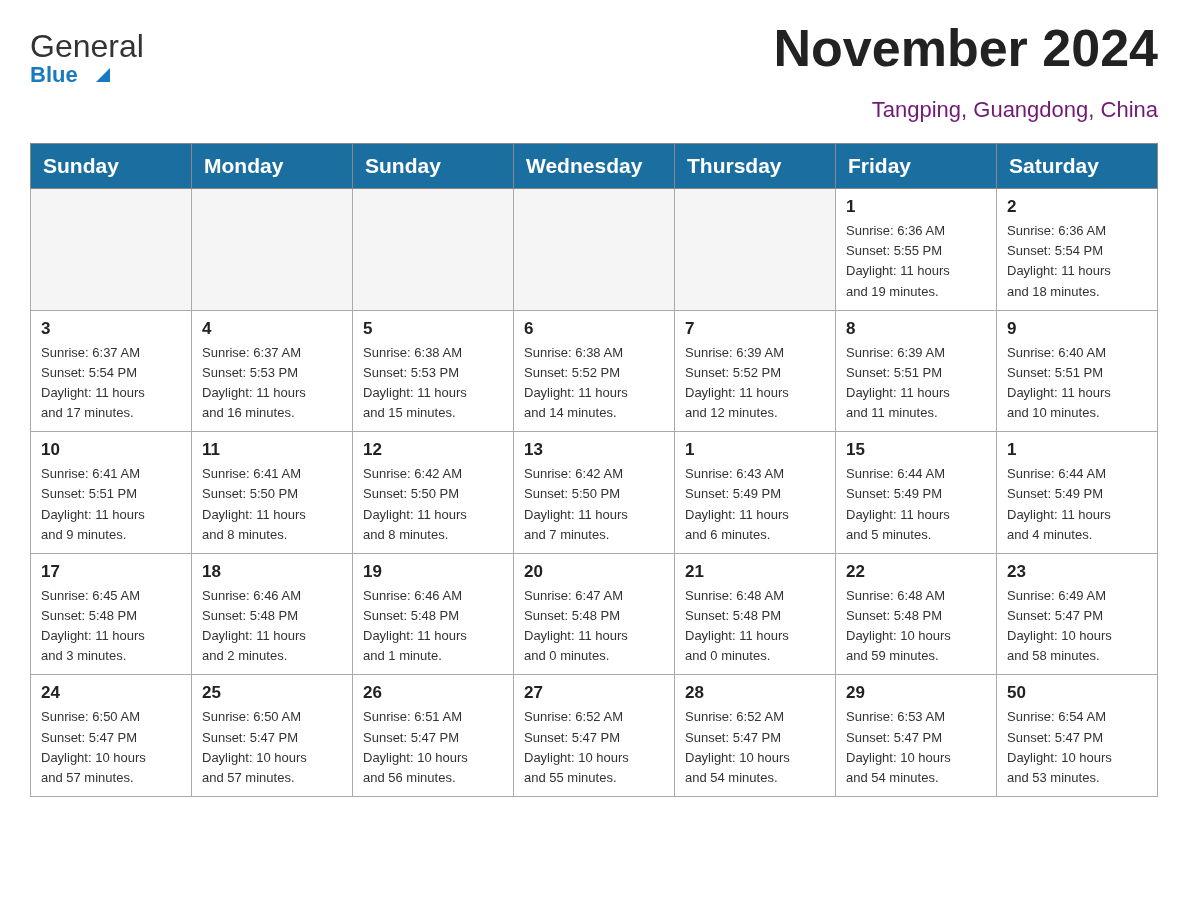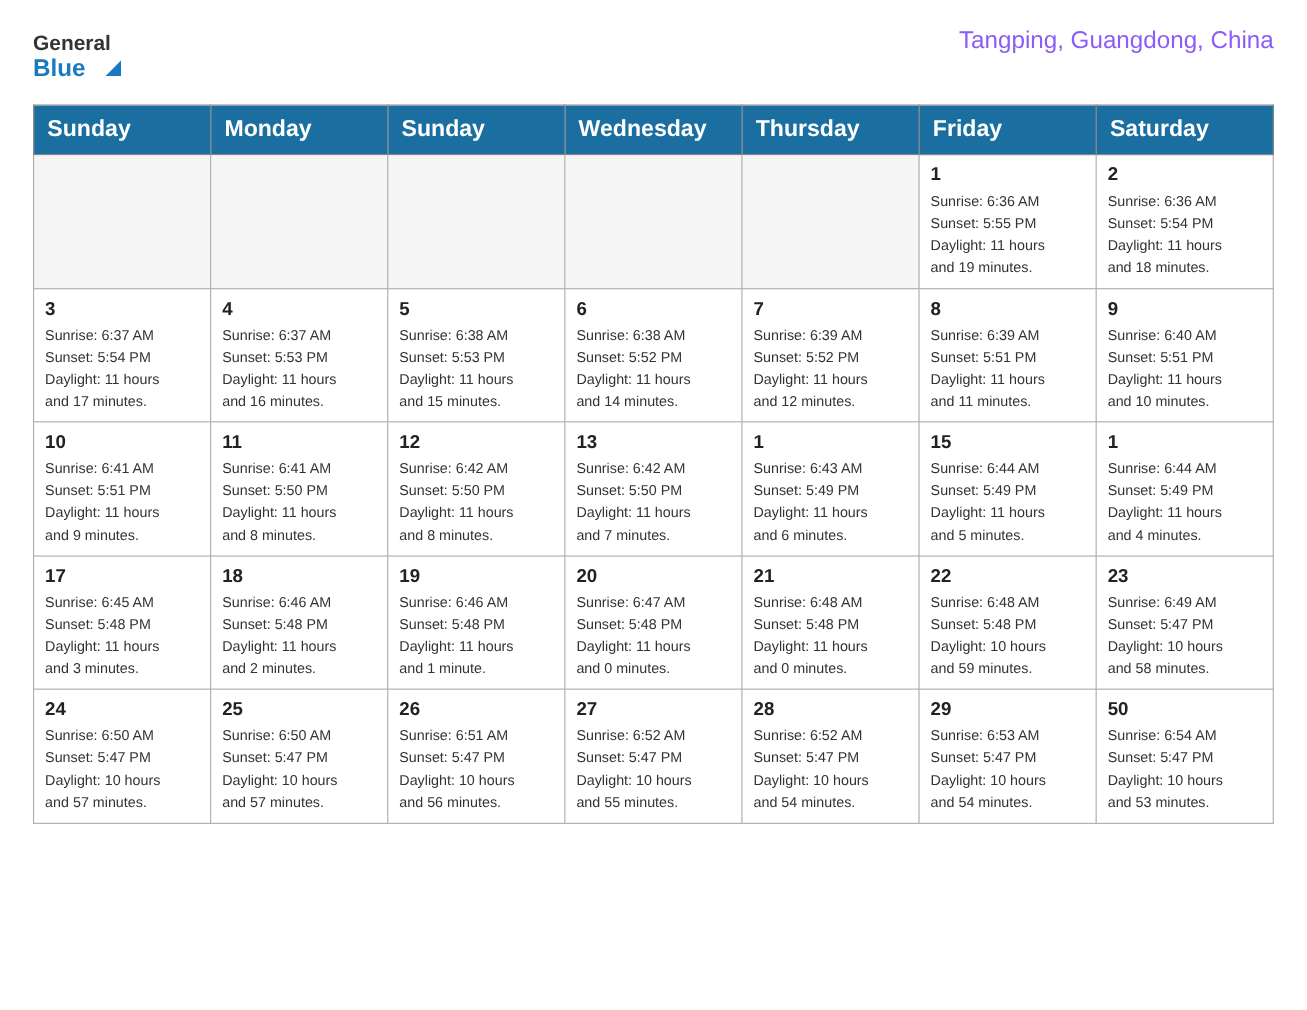--- a/index.html
+++ b/index.html
@@ -16,22 +16,22 @@
       align-items: flex-start;
       margin-bottom: 20px;
     }
     .logo {
       display: flex;
       flex-direction: column;
       align-items: flex-start;
       padding-top: 10px;
     }
     .logo-general {
-      font-size: 19px;
-      font-weight: bold;
+      font-size: 32px;
+      font-weight: normal;
       color: #333;
       line-height: 1;
     }
     .logo-blue {
       color: #1a7abf;
       font-size: 22px;
       font-weight: bold;
       display: flex;
       align-items: center;
       gap: 16px;
@@ -40,22 +40,22 @@
       text-align: right;
     }
     .month-year {
       font-size: 52px;
       font-weight: bold;
       color: #222;
       line-height: 1.1;
     }
     .location {
       font-size: 22px;
-      color: #8b5cf6;
-      margin-top: 4px;
+      color: #701a75;
+      margin-top: 20px;
     }
     .calendar {
       width: 100%;
       border-collapse: collapse;
       border: 1px solid #888;
     }
     .calendar th {
       background-color: #1a6fa0;
       color: #fff;
       font-size: 21px;
@@ -100,20 +100,21 @@
     <div style="display:flex;align-items:center;">
       <div class="logo-blue">
         <span>Blue</span>
         <svg width="18" height="18" viewBox="0 0 18 18">
           <polygon points="2,16 16,16 16,2" fill="#1a7abf"></polygon>
         </svg>
       </div>
     </div>
   </div>
   <div class="title-area">
+    <div class="month-year">November 2024</div>
     <div class="location">Tangping, Guangdong, China</div>
   </div>
 </div>
 
 <table class="calendar">
   <thead>
     <tr>
     <th>Sunday</th>
         <th>Monday</th>
         <th>Sunday</th>

